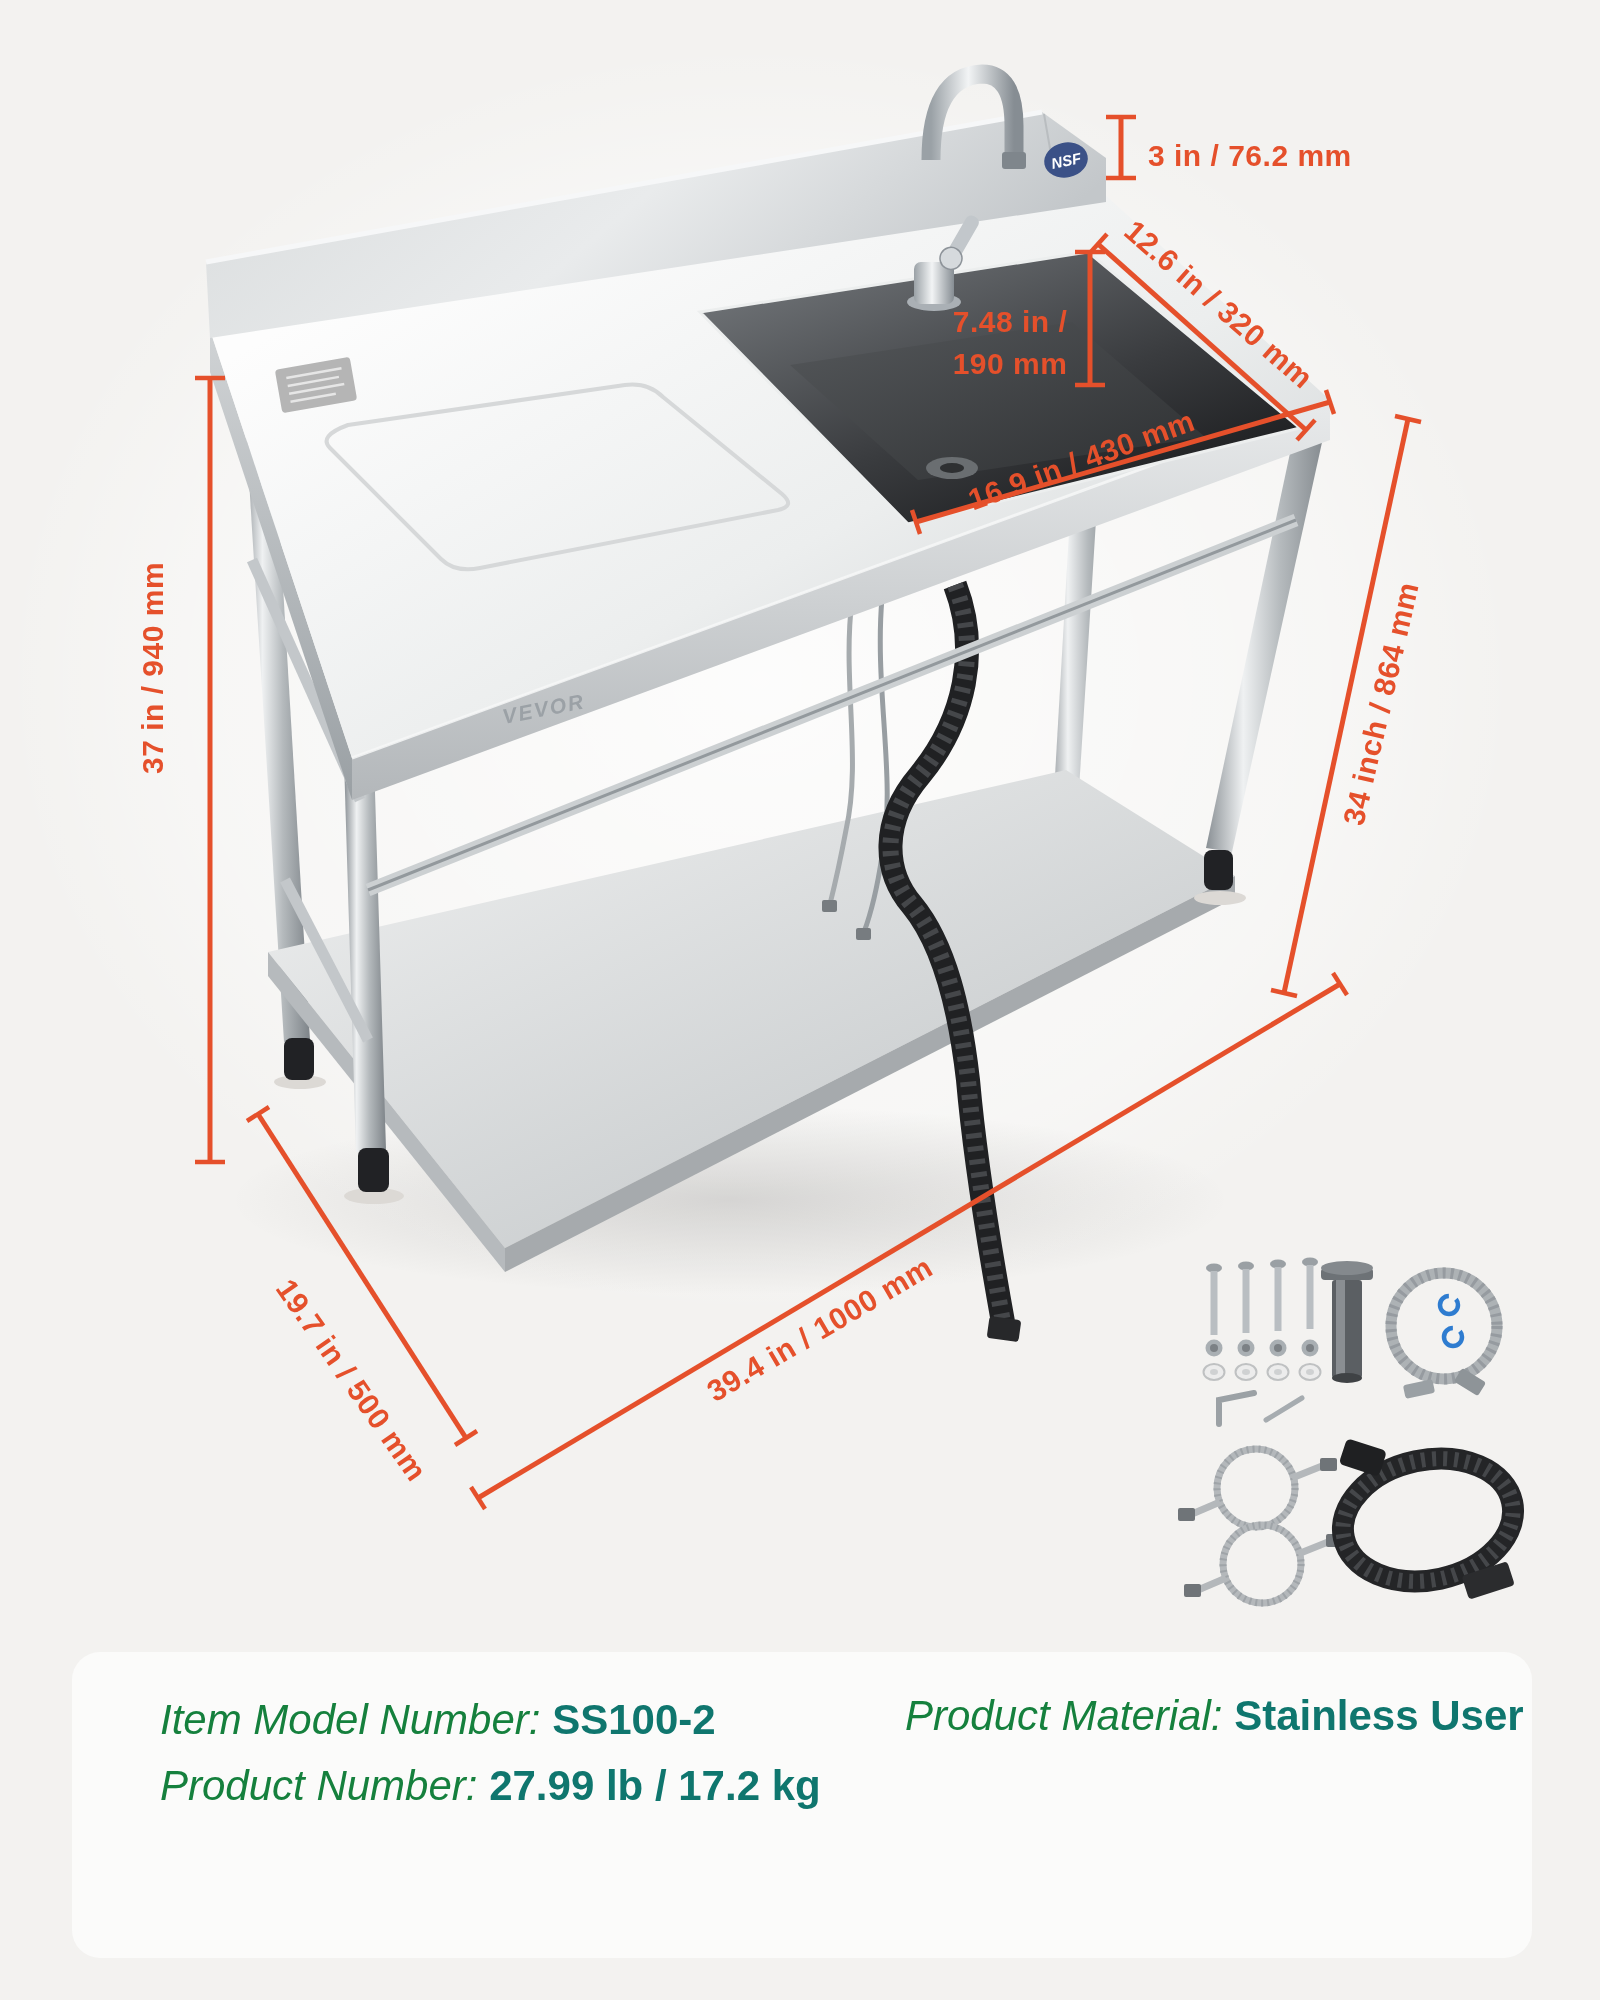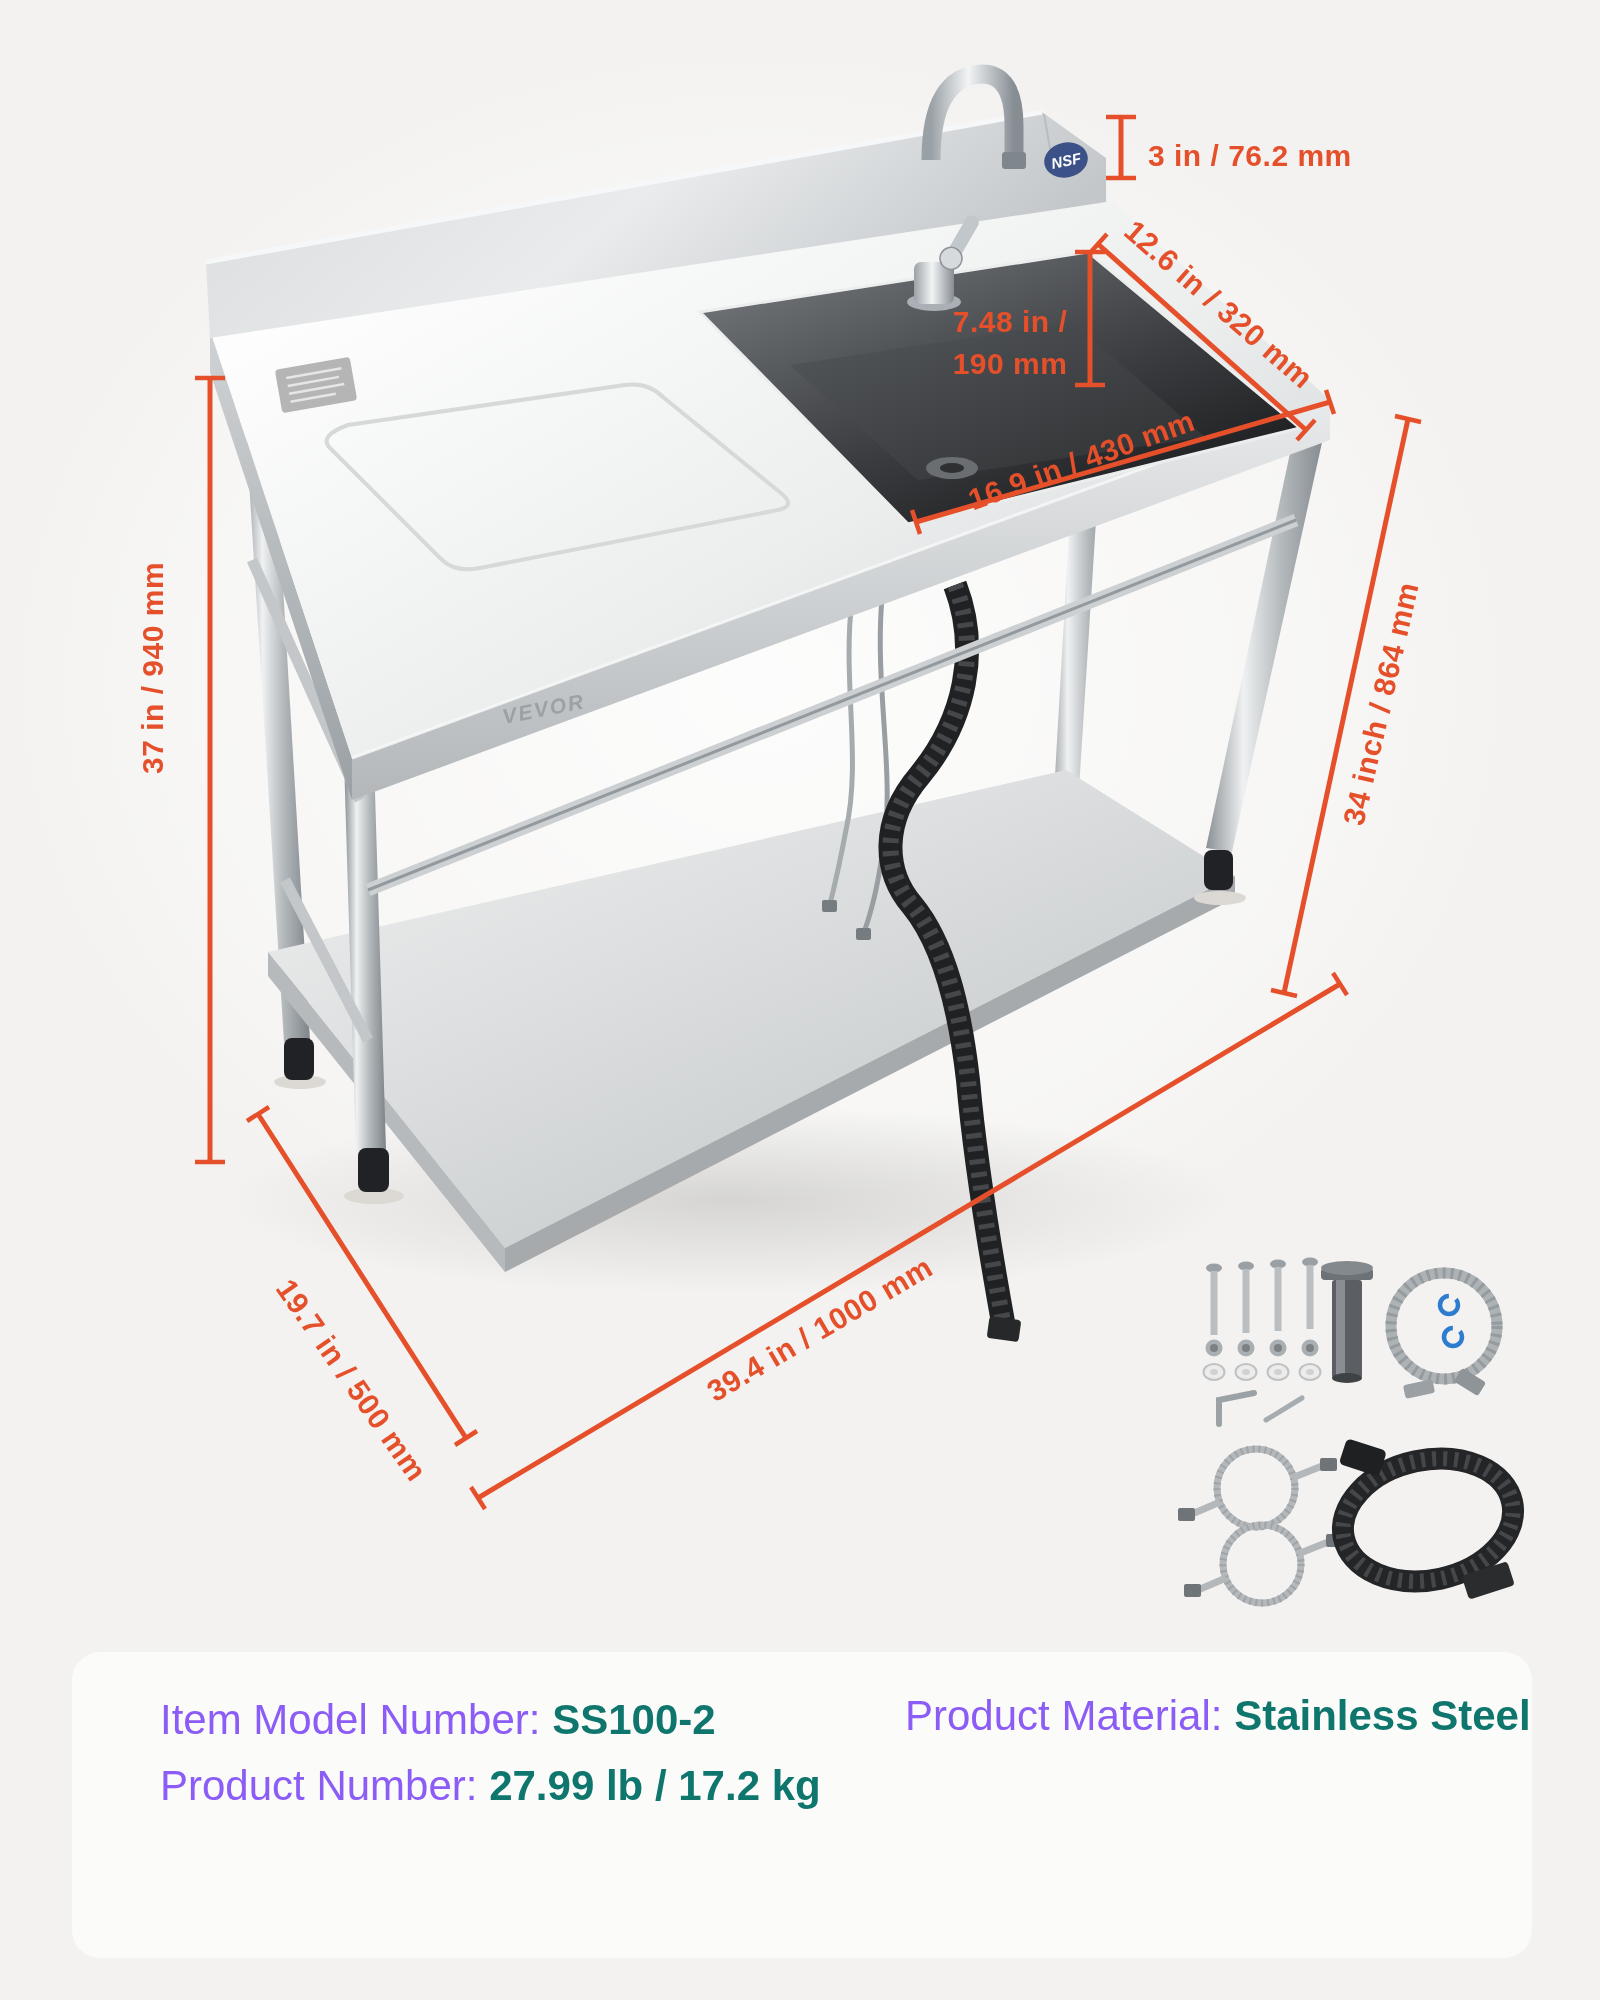--- a/index.html
+++ b/index.html
@@ -5,21 +5,21 @@
   html,body{margin:0;padding:0;background:#f3f2f0;}
   #root{position:relative;width:1600px;height:2000px;background:#f3f2f0;overflow:hidden;
         font-family:"Liberation Sans", sans-serif;}
   svg{position:absolute;left:0;top:0;}
   .dim-text{fill:#e5502b;font-weight:600;font-size:30px;letter-spacing:.5px;}
   .dim-line{stroke:#e5502b;stroke-width:5;fill:none;}
   .dim-cap{stroke:#e5502b;stroke-width:4.5;fill:none;}
   .info-box{position:absolute;left:72px;top:1652px;width:1460px;height:306px;
             background:#fbfbfa;border-radius:28px;}
   .spec-row{position:absolute;font-size:42px;color:#141414;white-space:nowrap;}
-  .spec-label{color:#8b5cf6;font-weight:400;}
+  .spec-label{color:#15803d;font-weight:400;font-style:italic;}
   .spec-value{color:#0f766e;font-weight:700;}
   .r1{left:88px;top:44px;}
   .r1b{left:833px;top:40px;}
   .r2{left:88px;top:110px;}
   .r3{left:88px;top:176px;}
 </style>
 </head>
 <body>
 
 <div id="root">
@@ -341,20 +341,20 @@
   </g>
 </svg>
 
 <div class="info-box">
   <div class="spec-row r1">
     <span class="spec-label">Item Model Number:</span>
     <span class="spec-value">SS100-2</span>
   </div>
   <div class="spec-row r1b">
     <span class="spec-label">Product Material:</span>
-    <span class="spec-value">Stainless Steel</span>
+    <span class="spec-value">Stainless User</span>
   </div>
   <div class="spec-row r2">
     <span class="spec-label">Product Number:</span>
     <span class="spec-value">27.99 lb / 17.2 kg</span>
   </div>
 </div>
 </div>
 
 </body></html>

